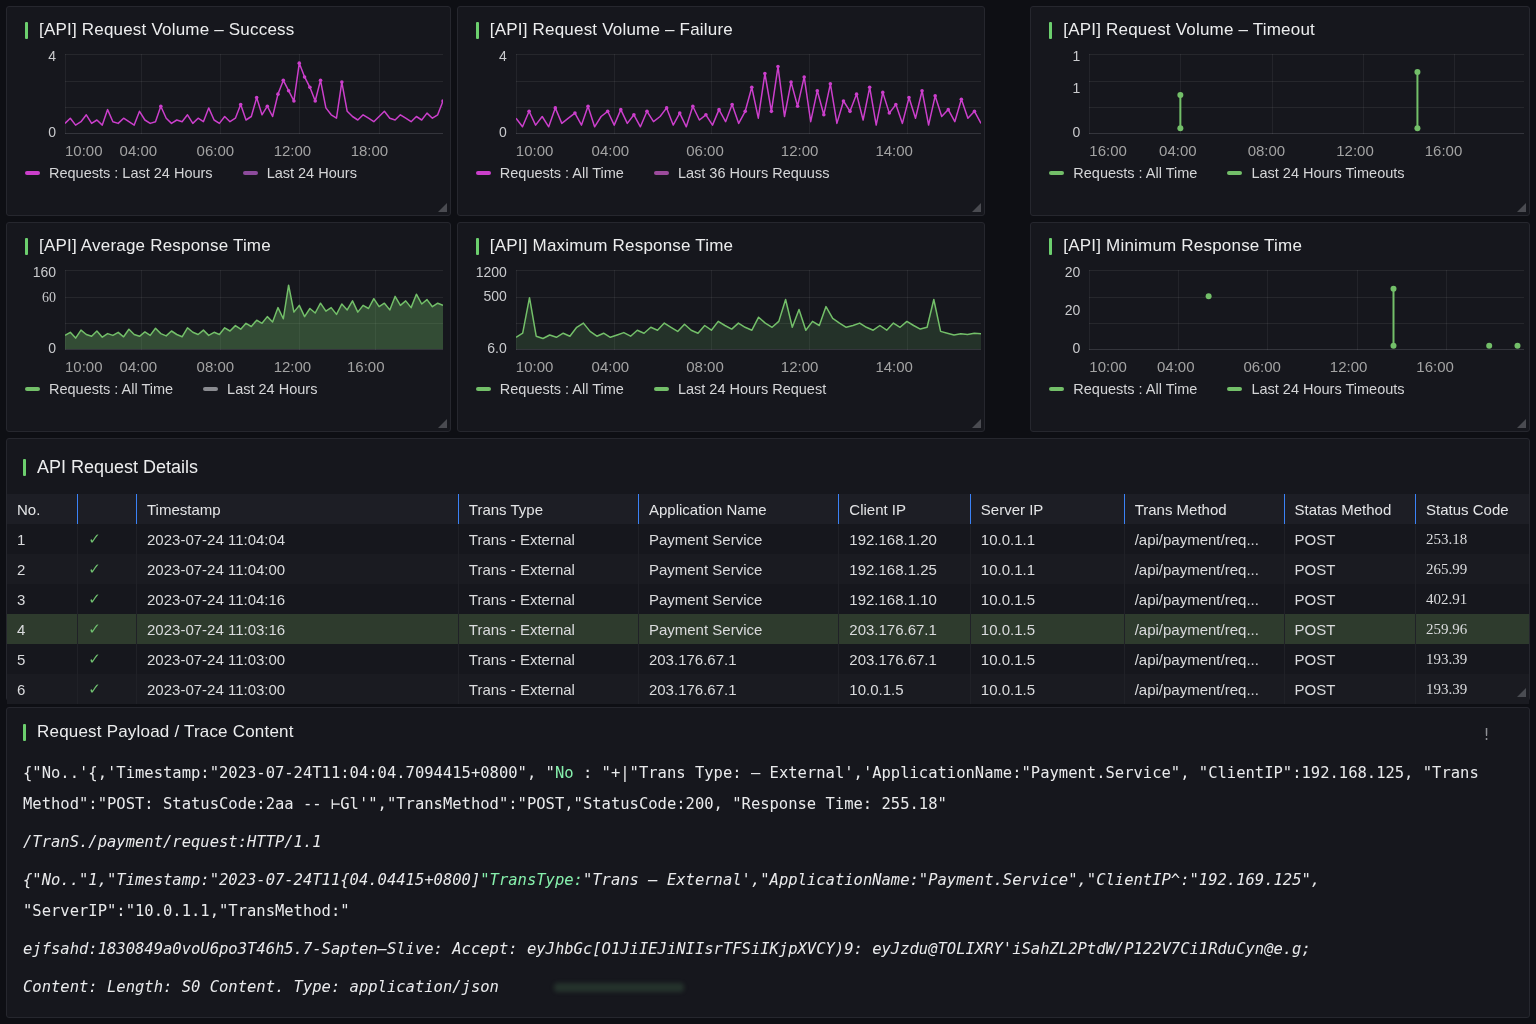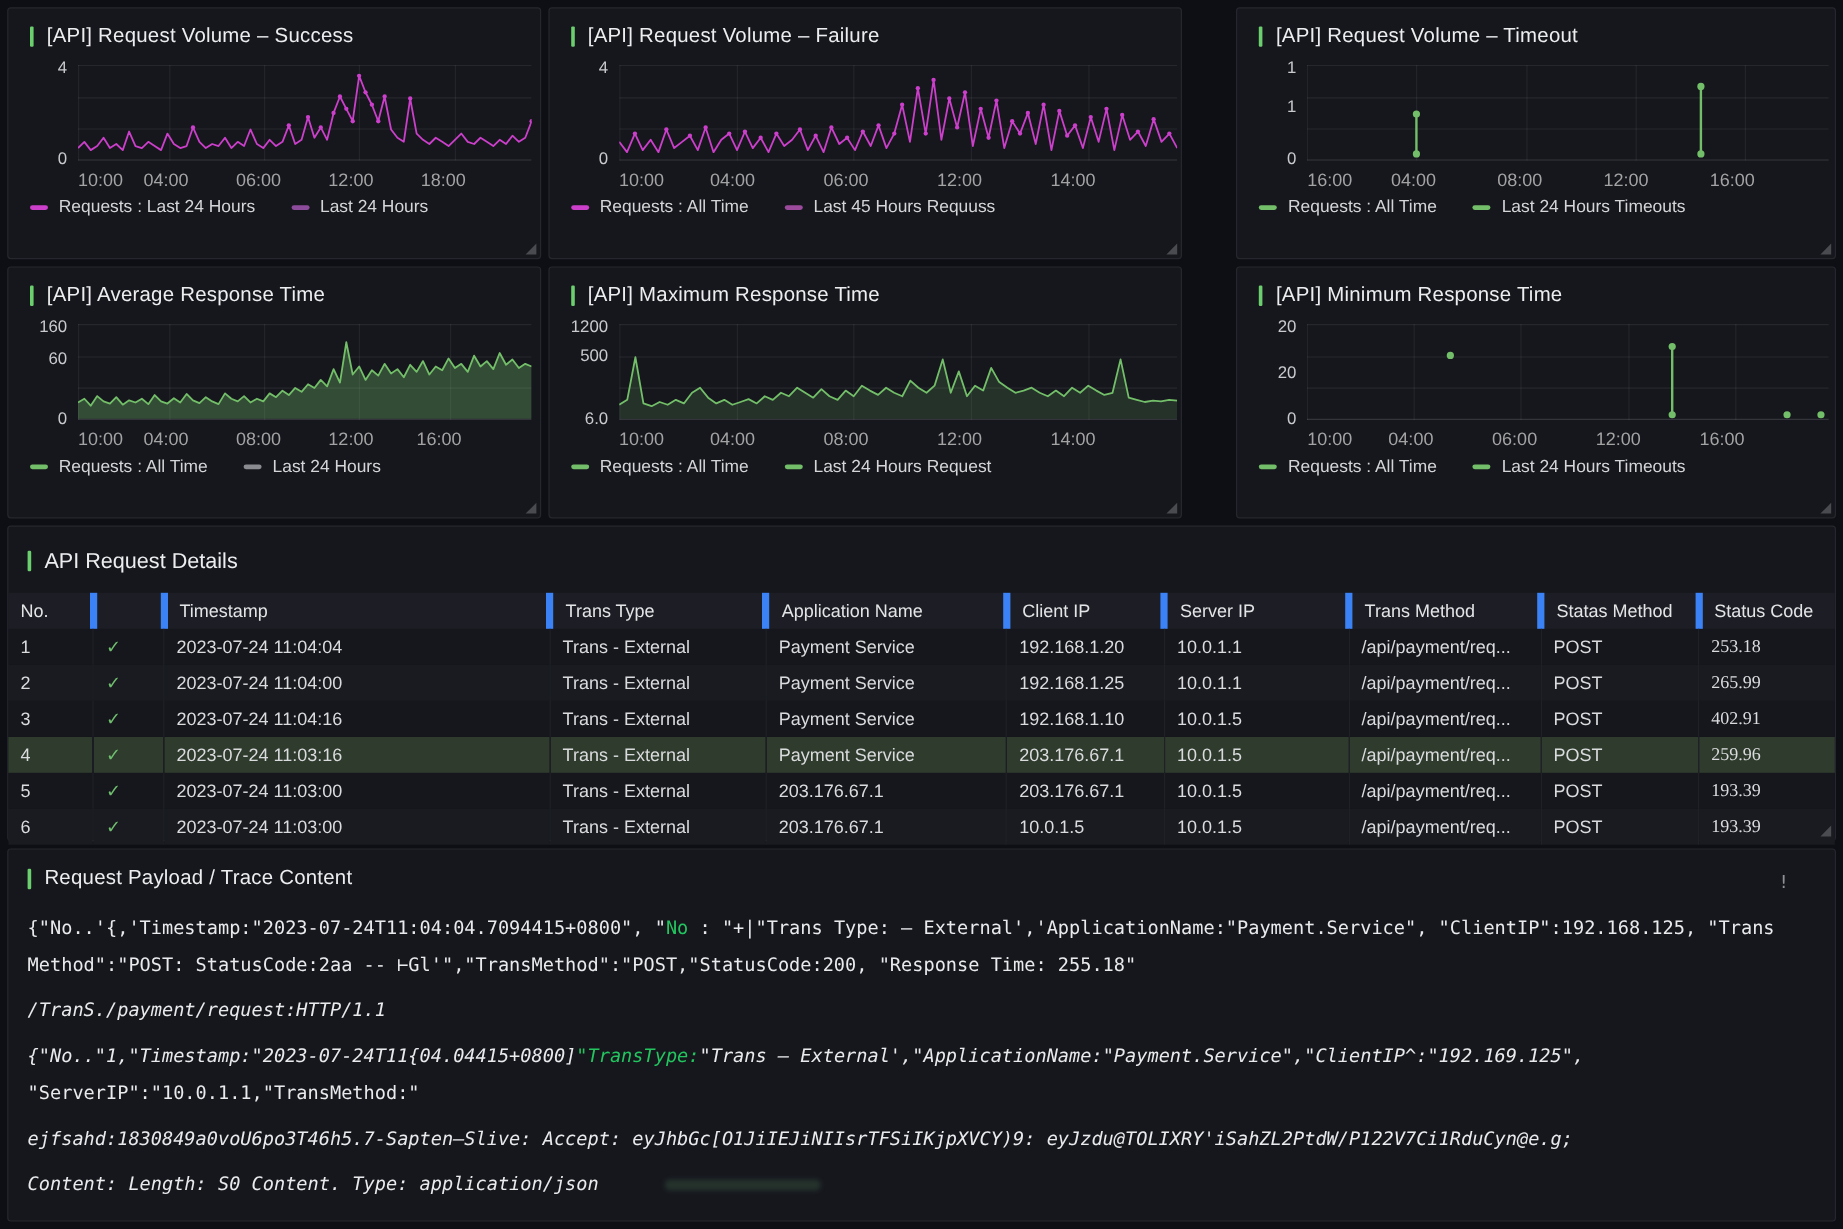--- a/index.html
+++ b/index.html
@@ -22,35 +22,35 @@
   .xtick.first{transform:none;}
   .legend{display:flex;justify-content:flex-start;gap:30px;margin-top:2px;font-size:14.5px;color:#d4d5d7;}
   .legend-item{display:flex;align-items:center;gap:9px;cursor:pointer;}
   .swatch{width:15px;height:4px;border-radius:2px;}
   .resize{position:absolute;right:3px;bottom:3px;width:0;height:0;border-left:9px solid transparent;border-bottom:9px solid #54555b;opacity:.85;cursor:nwse-resize;}
   
   .table-panel{height:263px;padding:10px 0 0 0;}
   .section-title{display:flex;align-items:center;gap:11px;font-size:18px;color:#ecedee;padding:8px 18px 16px 16px;}
   table{width:100%;border-collapse:collapse;font-size:15px;table-layout:fixed;}
   thead tr{background:#1d1e25;}
-  th{text-align:left;font-weight:normal;color:#e3e4e6;padding:6px 10px;height:18px;border-right:6px solid #3b82f6;}
+  th{text-align:left;font-weight:normal;color:#e3e4e6;padding:6px 10px;height:18px;border-right:1px solid #3b82f6;}
   th:last-child{border-right:none;}
   td{padding:5px 10px;color:#dadbdd;border-right:1px solid #202127;white-space:nowrap;overflow:hidden;}
   td:last-child{border-right:none;font-family:Liberation Serif, serif;}
   tbody tr{height:30px;cursor:pointer;}
   tbody tr:nth-child(odd){background:#16171d;}
   tbody tr:nth-child(even){background:#1a1b21;}
   tbody tr.hl{background:#2e3b2d;}
   .check{color:#6fbf6f;font-size:15px;}
   
   .payload-panel{flex:1;padding:14px 16px;}
   .payload-lines{margin-top:16px;font-family:"DejaVu Sans Mono",monospace;font-size:15.5px;color:#e9eaec;}
   .pline{white-space:nowrap;line-height:31px;overflow:hidden;}
   .pline.gap{margin-top:7px;font-style:italic;}
-  .green{color:#22c55e;}
+  .green{color:#86efac;}
   .smudge{display:inline-block;width:130px;height:9px;background:rgba(90,150,100,.22);filter:blur(2px);margin-left:55px;vertical-align:middle;border-radius:4px;}
   .alert-mark{position:absolute;right:38px;top:18px;color:#8f9095;font-size:15px;font-family:"DejaVu Sans Mono",monospace;}
 </style>
 </head>
 <body>
 
 <div class="dashboard">
 
   <div class="prow row-charts">
     <div class="panel chart-panel p0">
@@ -182,21 +182,21 @@
           <span class="xtick" style="left: 63%;">12:00</span>
           <span class="xtick" style="left: 84%;">14:00</span>
         </div>
       <div class="legend">
           <div class="legend-item">
             <span class="swatch" style="background: rgb(203, 63, 203);"></span>
             <span>Requests :  All Time</span>
           </div>
           <div class="legend-item">
             <span class="swatch" style="background: rgb(156, 75, 156);"></span>
-            <span>Last 45 Hours Requuss</span>
+            <span>Last 36 Hours Requuss</span>
           </div>
         </div>
       <div class="resize"></div>
     </div>
     <div class="panel chart-panel p2">
       <div class="panel-title">
         <span class="accent"></span>
         <span>[API] Request Volume – Timeout</span>
       </div>
       <div class="chart-body">
@@ -248,21 +248,21 @@
 
   <div class="prow row-charts">
     <div class="panel chart-panel p0">
       <div class="panel-title">
         <span class="accent"></span>
         <span>[API] Average Response Time</span>
       </div>
       <div class="chart-body">
           <div class="yticks">
             <span class="ytick" style="top: 2%;">160</span>
-            <span class="ytick" style="top: 35%;">60</span>
+            <span class="ytick" style="top: 35%; font-family: Liberation Serif, serif;">60</span>
             <span class="ytick" style="top: 97%;">0</span>
           </div>
           <div class="plot">
             <svg width="378" height="80" viewBox="0 0 378 80">
               <line x1="0" y1="0.5" x2="378" y2="0.5" stroke="rgba(255,255,255,0.07)" stroke-width="1"></line>
               <line x1="0" y1="27.5" x2="378" y2="27.5" stroke="rgba(255,255,255,0.07)" stroke-width="1"></line>
               <line x1="0" y1="53.5" x2="378" y2="53.5" stroke="rgba(255,255,255,0.07)" stroke-width="1"></line>
               <line x1="0" y1="79.5" x2="378" y2="79.5" stroke="#34353c" stroke-width="1"></line>
               <line x1="0.5" y1="0" x2="0.5" y2="80" stroke="rgba(255,255,255,0.06)" stroke-width="1"></line>
               <line x1="76.5" y1="0" x2="76.5" y2="80" stroke="rgba(255,255,255,0.06)" stroke-width="1"></line>

